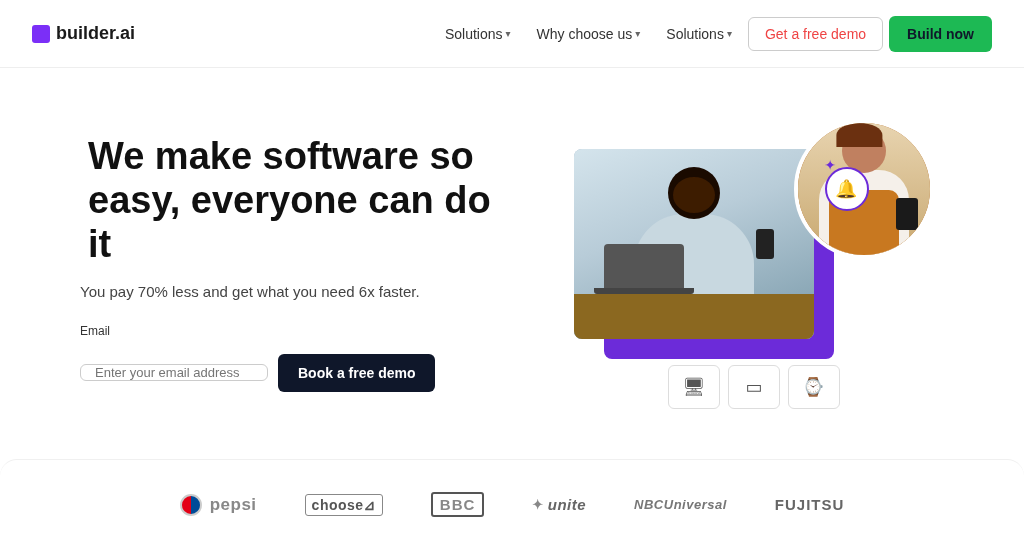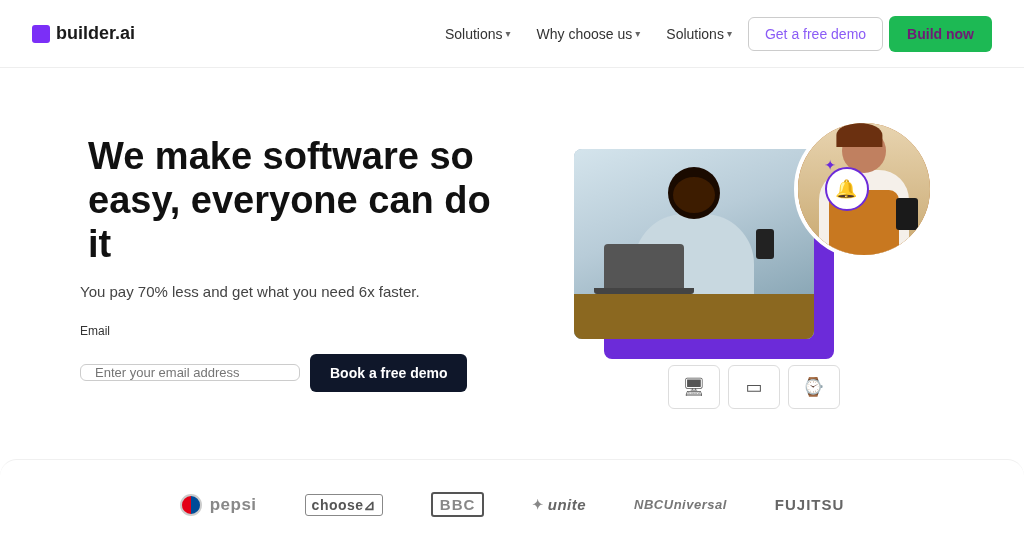--- a/index.html
+++ b/index.html
@@ -46,32 +46,32 @@
       align-items: center;
       gap: 3px;
       white-space: nowrap;
     }
     .nav-link .chevron {
       font-size: 10px;
       color: #666;
     }
     .btn-demo {
       font-size: 14px;
-      color: #8b5cf6;
+      color: #ef4444;
       border: 1.5px solid #ccc;
       border-radius: 6px;
       padding: 8px 16px;
       cursor: pointer;
       background: #fff;
       white-space: nowrap;
     }
     .btn-build {
       font-size: 14px;
       font-weight: 600;
-      color: #701a75;
+      color: #0f172a;
       background: #1db954;
       border: none;
       border-radius: 6px;
       padding: 10px 18px;
       cursor: pointer;
       white-space: nowrap;
     }
 
     
     main {
@@ -109,21 +109,21 @@
       display: flex;
       gap: 10px;
       align-items: center;
     }
     .email-input {
       border: 1.5px solid #ccc;
       border-radius: 6px;
       padding: 0 14px;
       font-size: 13px;
       color: #c2410c;
-      width: 220px;
+      width: 188px;
       outline: none;
     }
     .btn-free-demo {
       background: #0f172a;
       color: #fff;
       font-size: 14px;
       font-weight: 600;
       border: none;
       border-radius: 6px;
       padding: 11px 20px;

